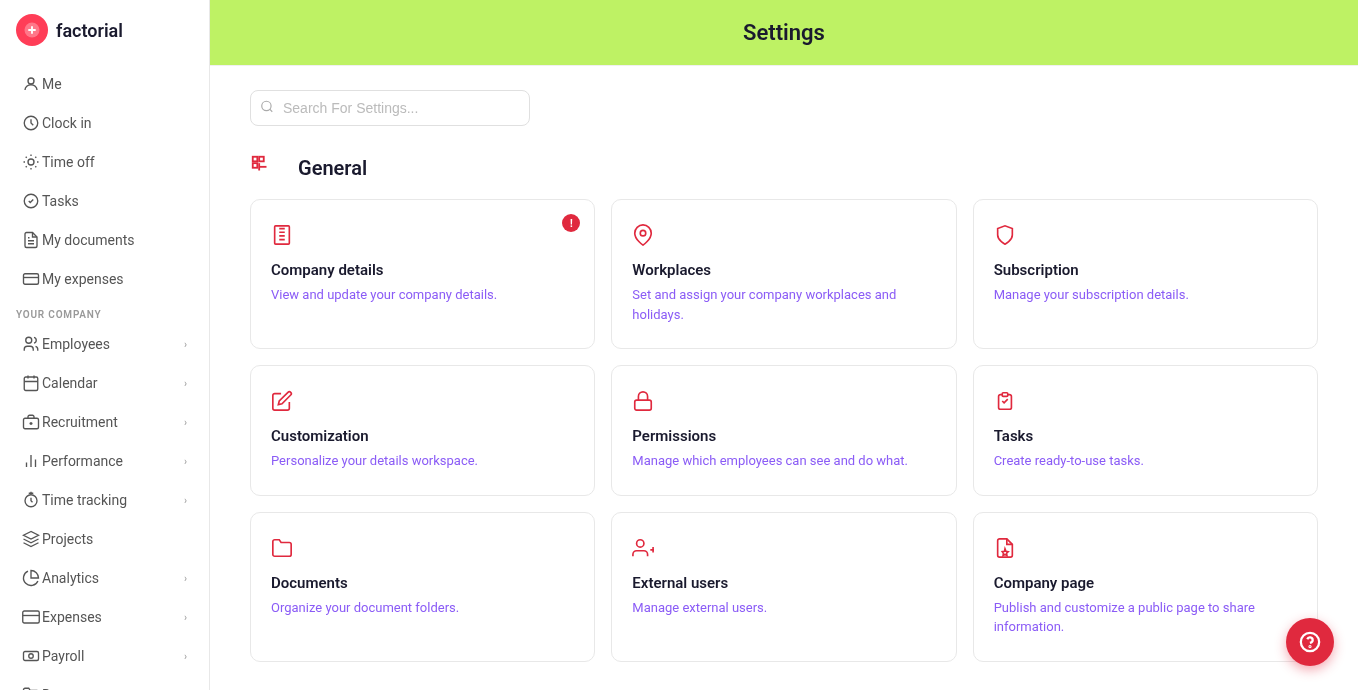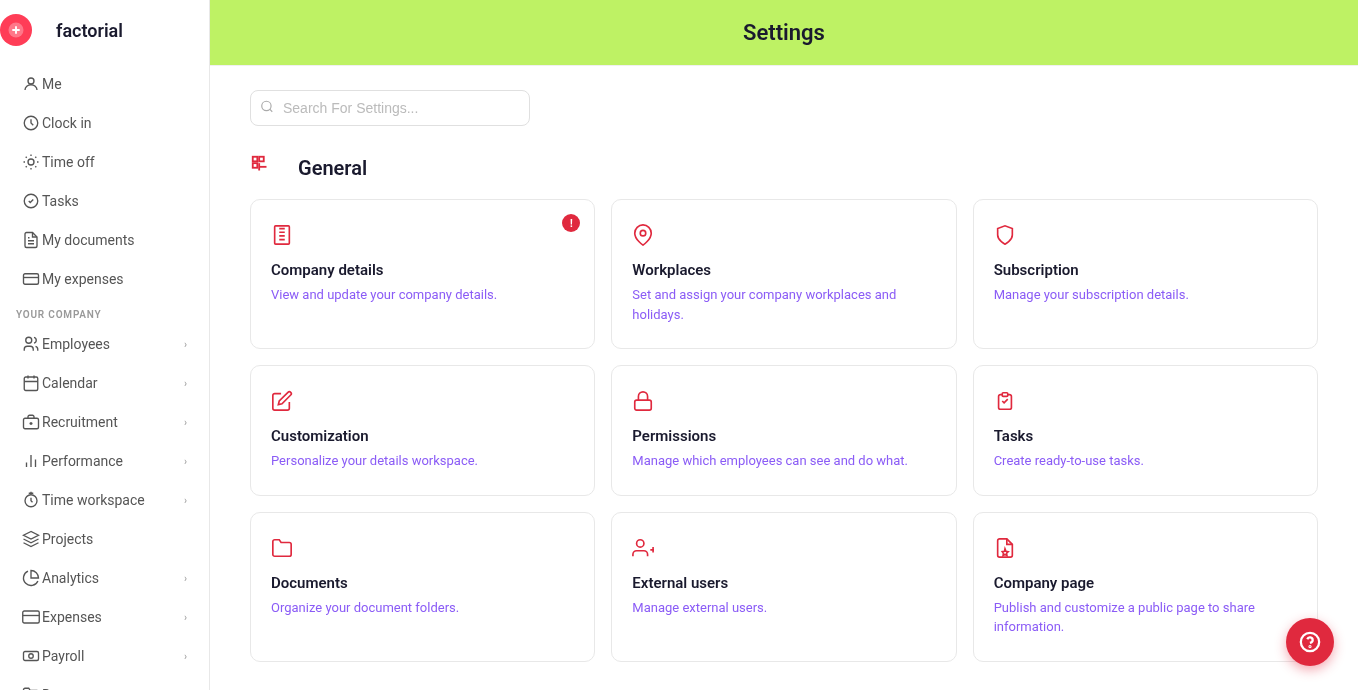--- a/index.html
+++ b/index.html
@@ -12,22 +12,22 @@
       background: #fff;
       border-right: 1px solid #e8e8e8;
       display: flex;
       flex-direction: column;
       height: 100vh;
       overflow-y: auto;
     }
     .sidebar-logo {
       display: flex;
       align-items: center;
-      padding: 14px 0;
-      gap: 24px;
+      padding: 14px 16px;
+      gap: 8px;
     }
     .logo-icon {
       width: 32px;
       height: 32px;
       background: #ff3d57;
       border-radius: 50%;
       display: flex;
       align-items: center;
       justify-content: center;
       color: white;
@@ -328,21 +328,21 @@
       <span class="chevron">›</span>
     </div>
 
     <div class="sidebar-item">
       <span class="item-icon">
         <svg class="svg-icon" viewBox="0 0 24 24" fill="none" stroke="currentColor" stroke-width="1.8">
             <circle cx="12" cy="13" r="8"></circle>
             <path d="M12 9v4l2 2M9 3h6M12 1v2"></path>
           </svg>
       </span>
-      <span>Time workspace</span>
+      <span>Time tracking</span>
       <span class="chevron">›</span>
     </div>
 
     <div class="sidebar-item">
       <span class="item-icon">
         <svg class="svg-icon" viewBox="0 0 24 24" fill="none" stroke="currentColor" stroke-width="1.8">
             <path d="M12 2L2 7l10 5 10-5-10-5zM2 17l10 5 10-5M2 12l10 5 10-5"></path>
           </svg>
       </span>
       <span>Projects</span>

